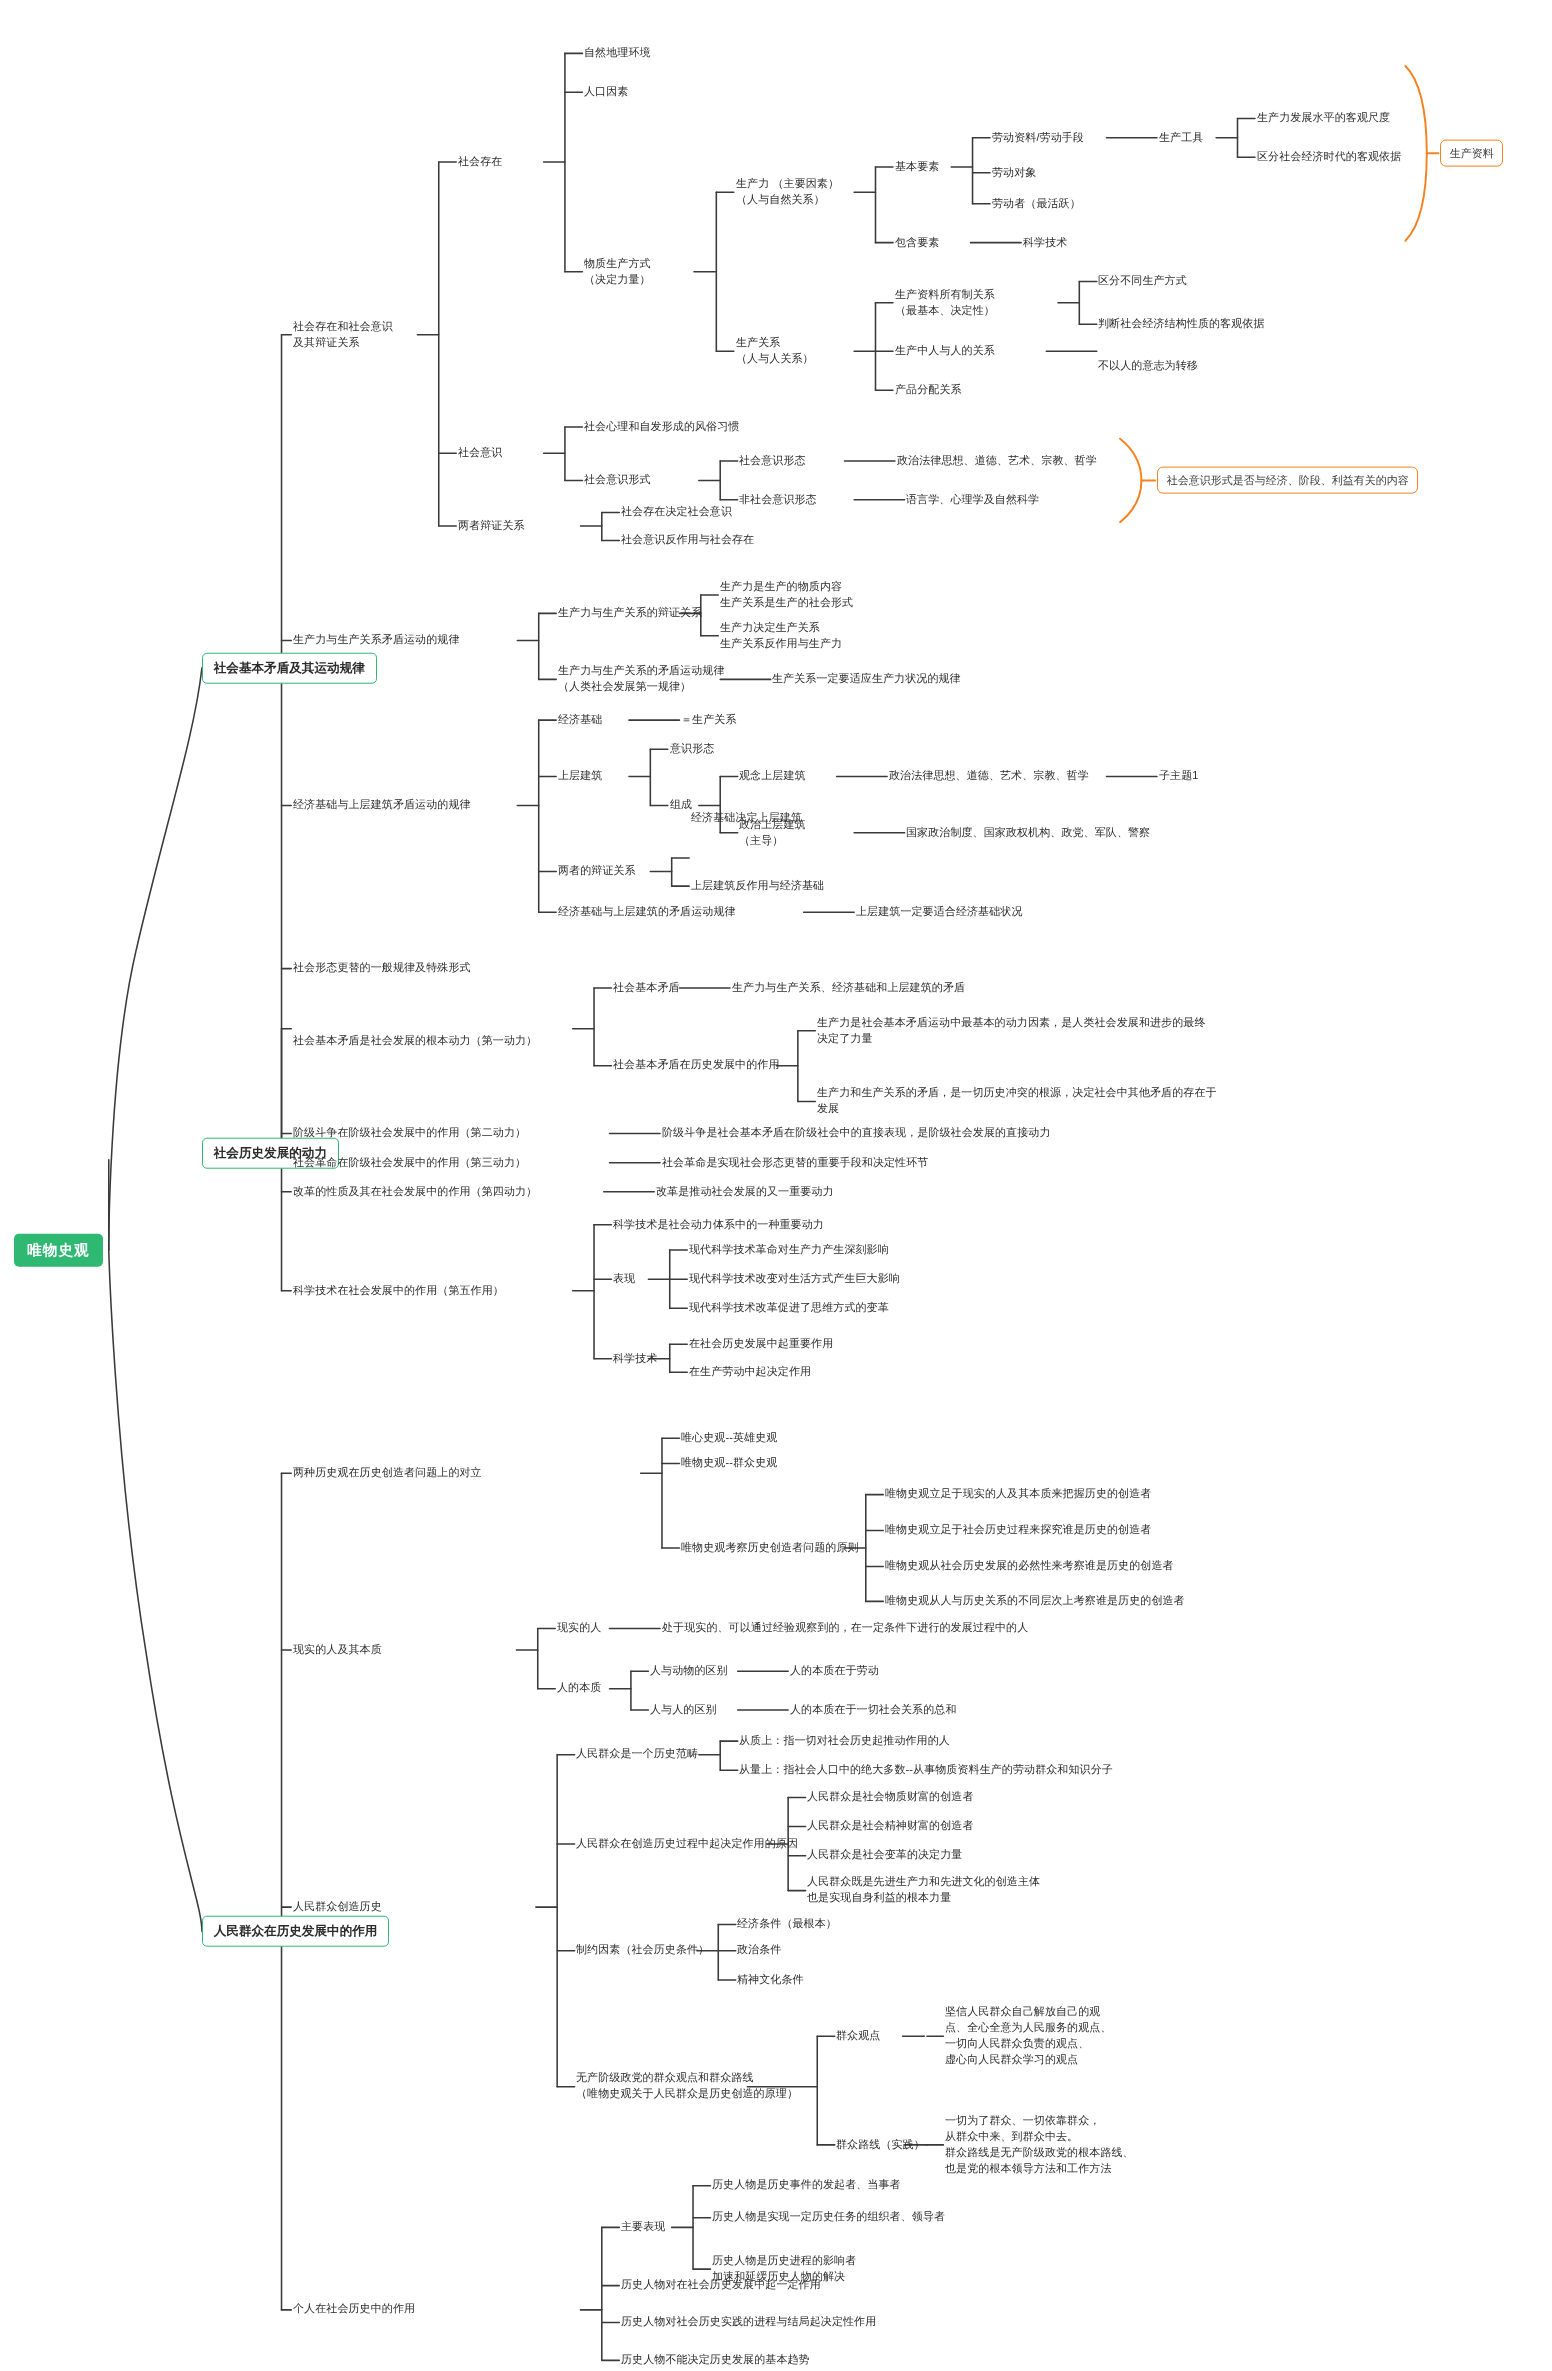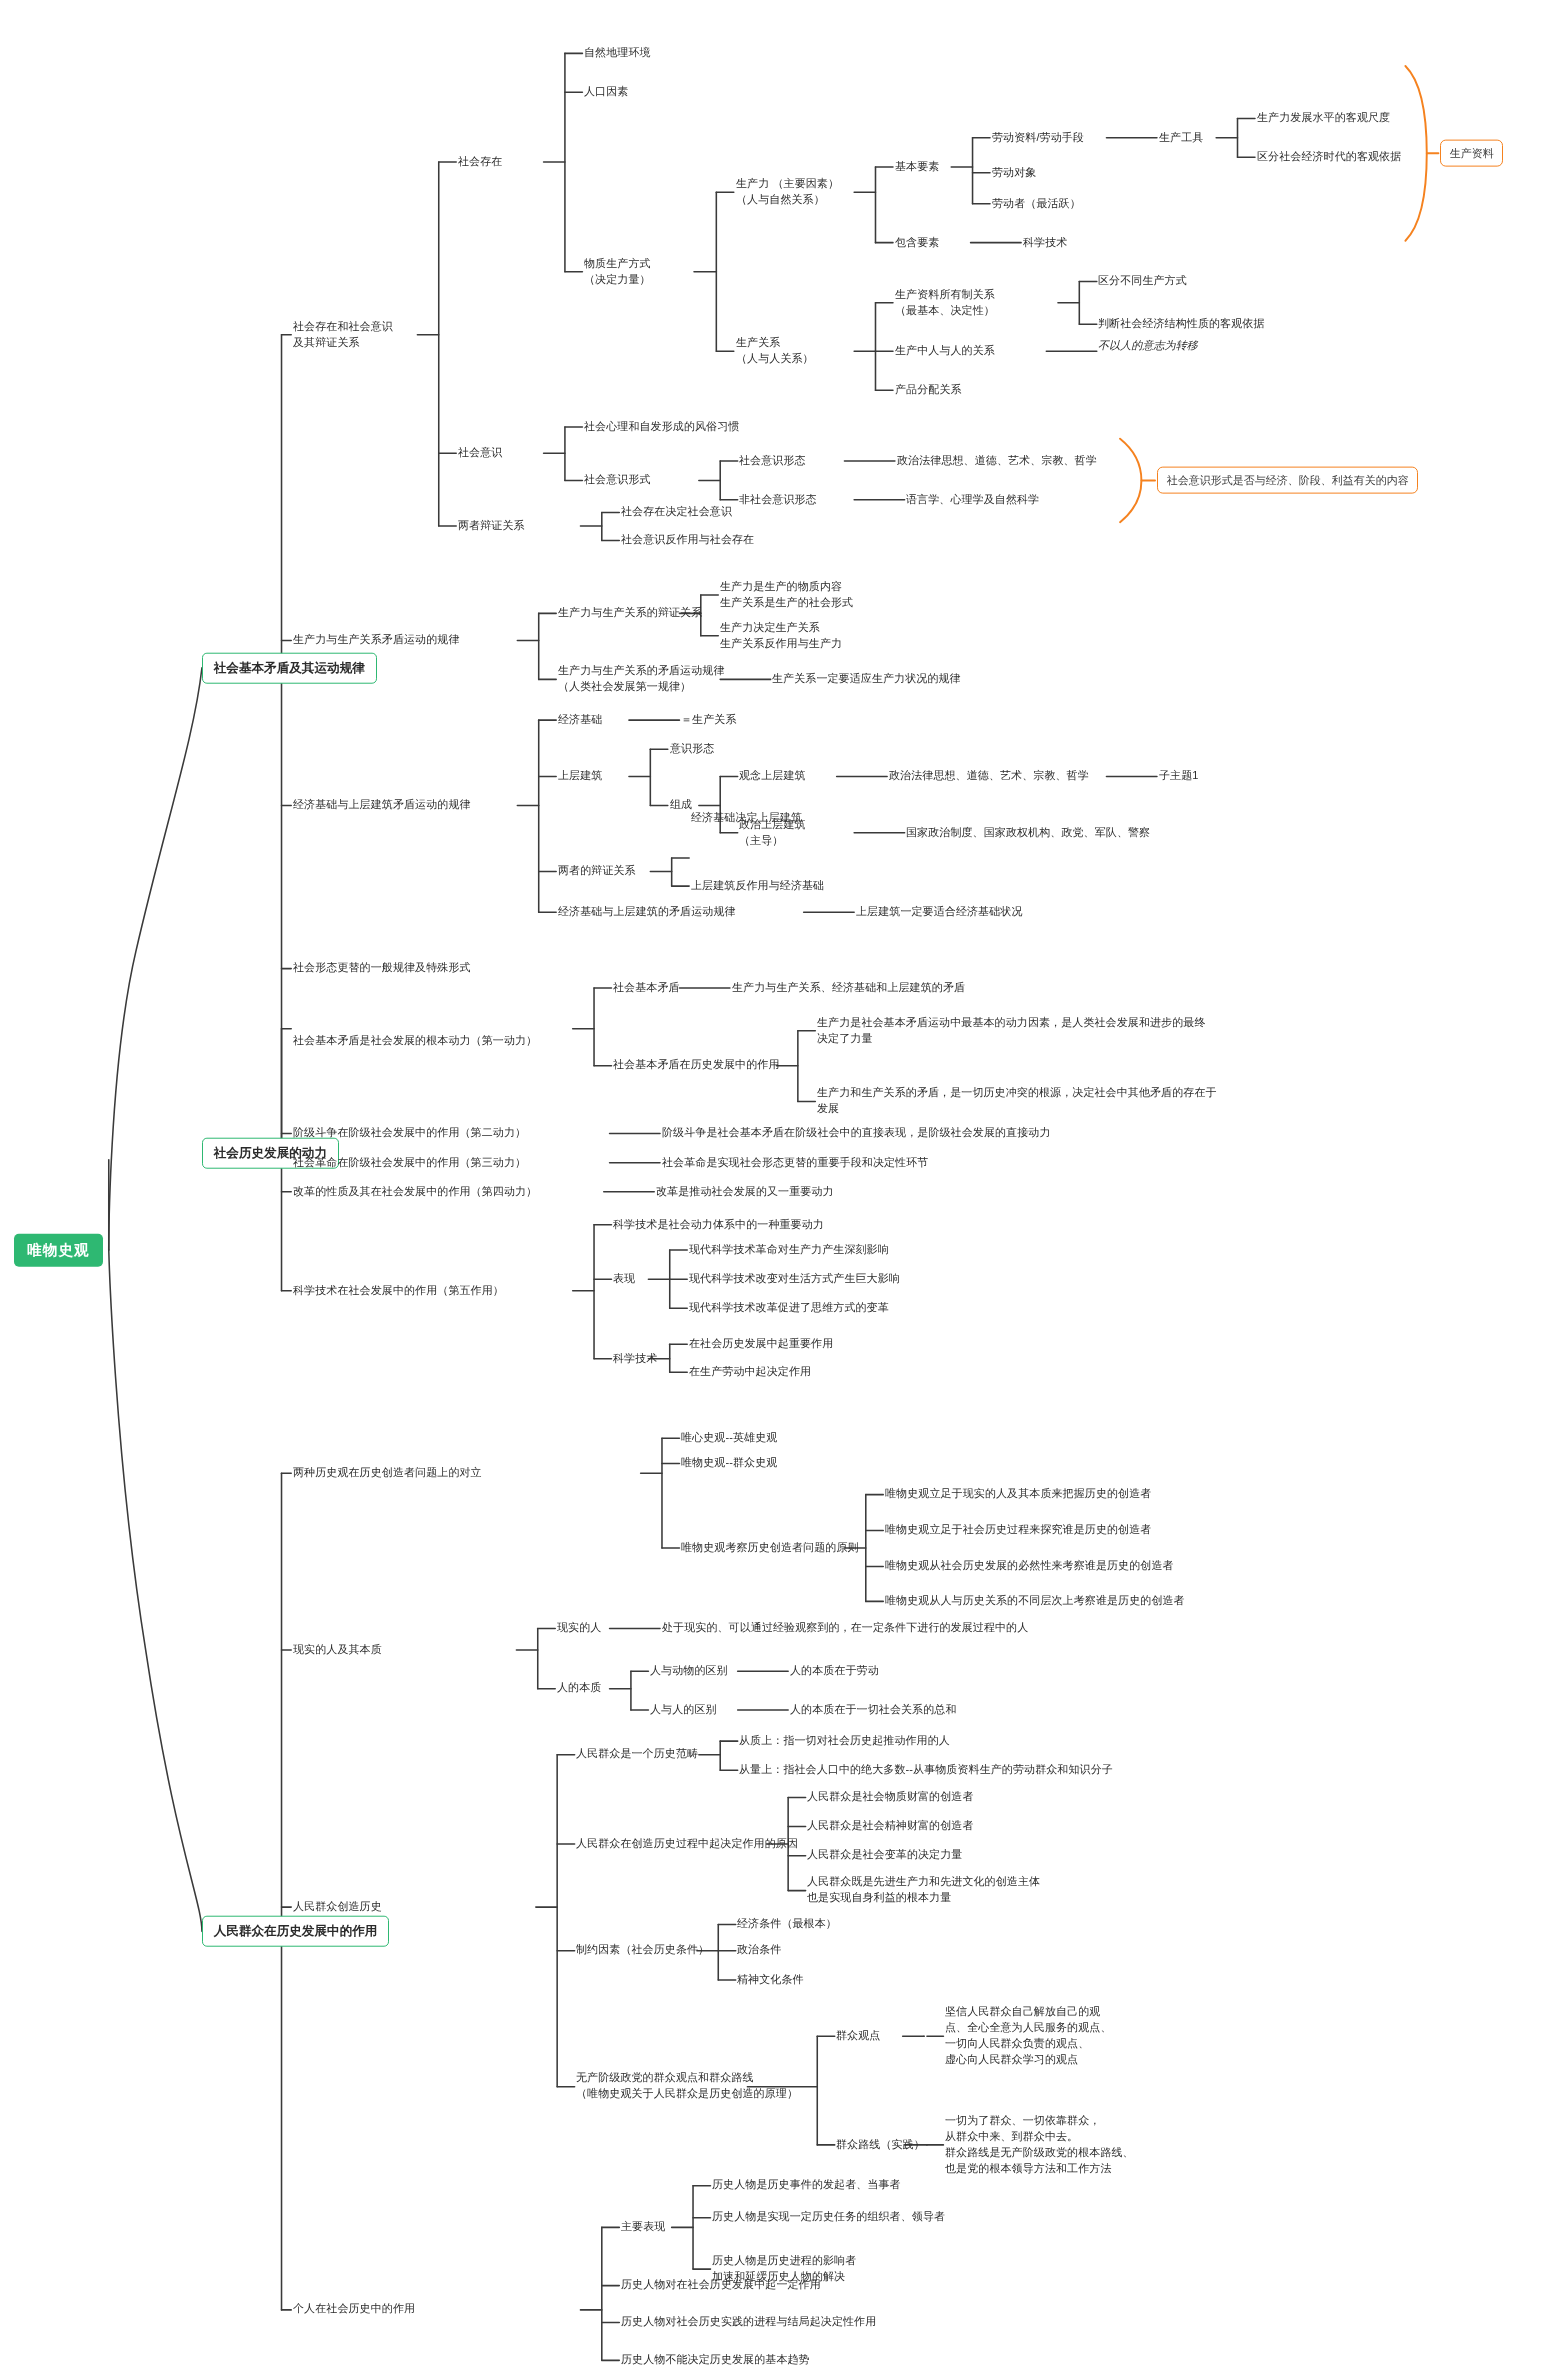--- a/index.html
+++ b/index.html
@@ -364,21 +364,21 @@
   <div class="node l" style="left:992px; top:204px;">劳动者（最活跃）</div>
   <div class="node l" style="left:895px; top:243px;">包含要素</div>
   <div class="node l" style="left:1023px; top:243px;">科学技术</div>
   <div class="node l" style="left:736px; top:351px;">生产关系
 （人与人关系）</div>
   <div class="node l" style="left:895px; top:303px;">生产资料所有制关系
 （最基本、决定性）</div>
   <div class="node l" style="left:1098px; top:281px;">区分不同生产方式</div>
   <div class="node l" style="left:1098px; top:324px;">判断社会经济结构性质的客观依据</div>
   <div class="node l" style="left:895px; top:351px;">生产中人与人的关系</div>
-  <div class="node l" style="left:1098px; top:346px;font-style:italic;">不以人的意志为转移</div>
+  <div class="node l" style="left:1098px; top:366px;">不以人的意志为转移</div>
   <div class="node l" style="left:895px; top:390px;">产品分配关系</div>
 
   <div class="node l" style="left:458px; top:453px;">社会意识</div>
   <div class="node l" style="left:584px; top:427px;">社会心理和自发形成的风俗习惯</div>
   <div class="node l" style="left:584px; top:480px;">社会意识形式</div>
   <div class="node l" style="left:739px; top:461px;">社会意识形态</div>
   <div class="node l" style="left:897px; top:461px;">政治法律思想、道德、艺术、宗教、哲学</div>
   <div class="node l" style="left:739px; top:500px;">非社会意识形态</div>
   <div class="node l" style="left:906px; top:500px;">语言学、心理学及自然科学</div>
 

